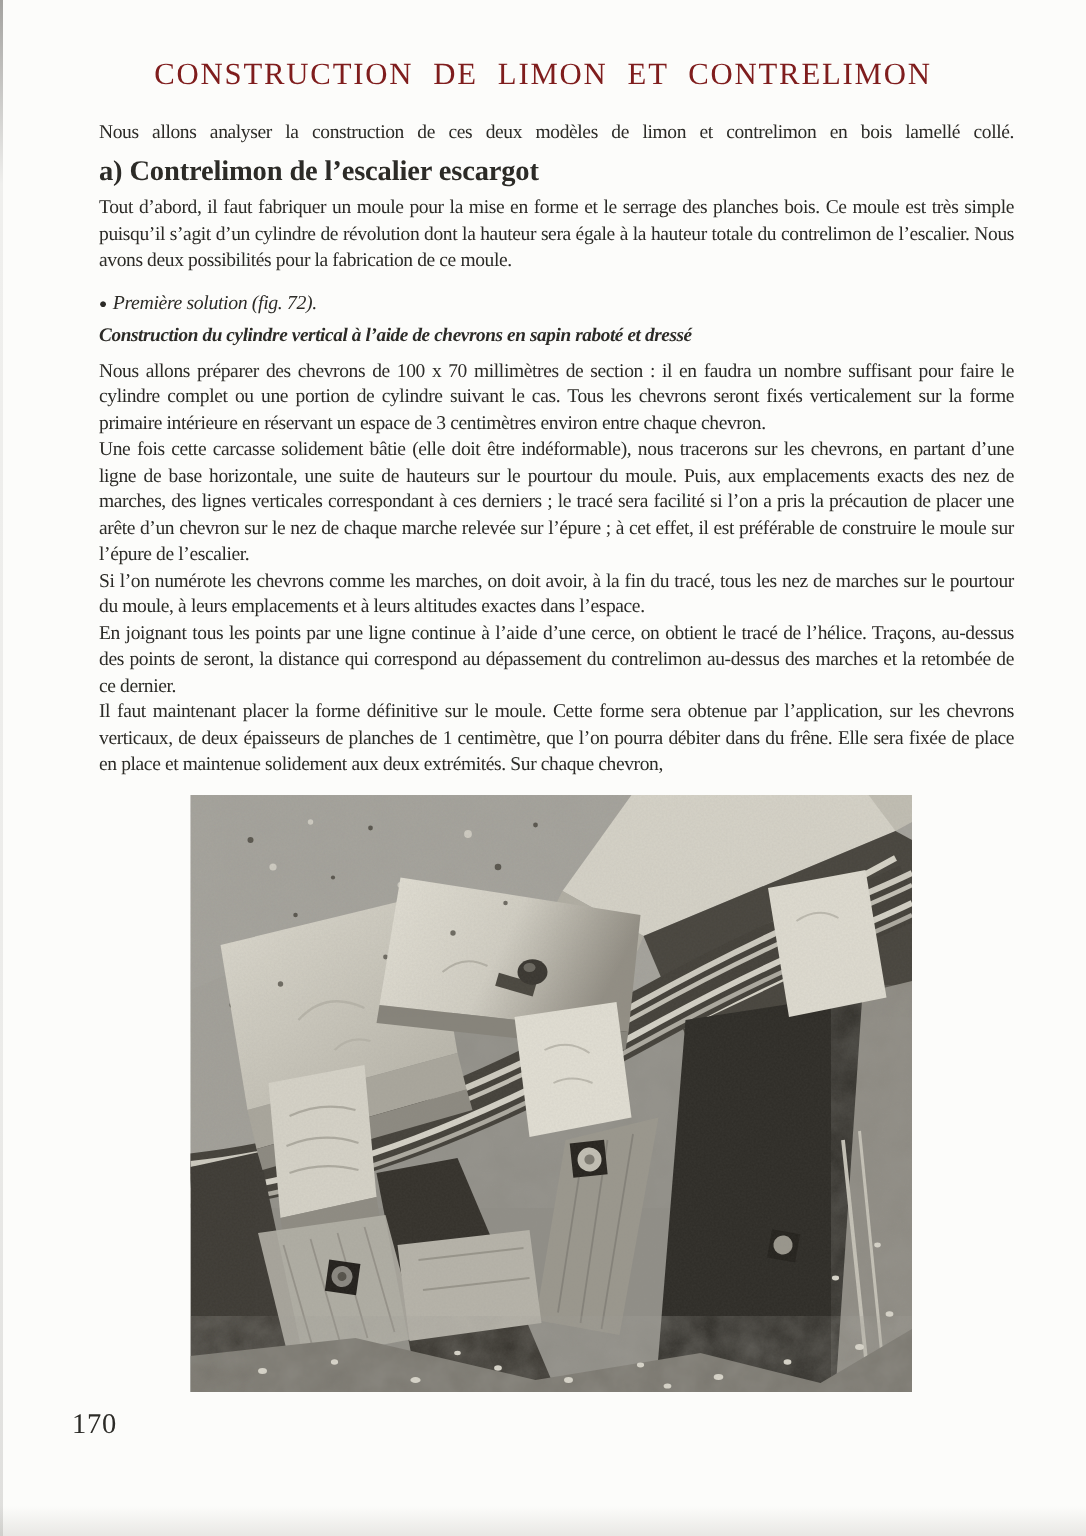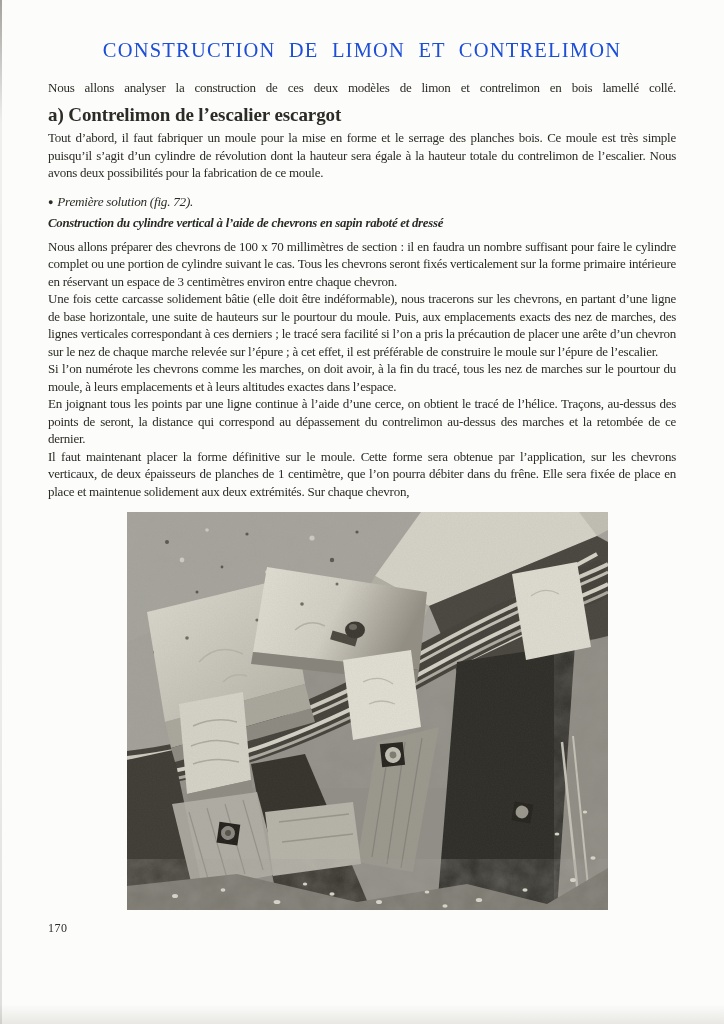--- a/index.html
+++ b/index.html
@@ -28,27 +28,28 @@
     pointer-events: none;
   }
   h1.title {
     margin: 0 0 16px 0;
     text-align: center;
     font-size: 20.5px;
     font-weight: normal;
     letter-spacing: 1.2px;
     word-spacing: 7px;
     line-height: 25px;
-    color: #1d4ed8;
+    color: #7f1d1d;
   }
   .body-text {
     font-size: 13px;
     line-height: 17.5px;
     letter-spacing: -0.25px;
     text-align: justify;
+    margin-left: 18px;
   }
   p { margin: 0; }
   .intro { text-align-last: justify; }
   .heading-a {
     margin-top: 9px;
     font-weight: bold;
     font-size: 19px;
     letter-spacing: -0.1px;
   }
   .p1 { margin-top: 6px; }
@@ -70,21 +71,21 @@
     font-weight: bold;
   }
   .p2 { margin-top: 5px; }
   figure.photo {
     margin: 12px 0 0 79px;
     width: 481px; height: 398px;
     line-height: 0;
   }
   .page-number {
     margin-top: 11px;
-    font-size: 12px;
+    font-size: 19px;
     letter-spacing: 0.5px;
   }
 </style>
 </head>
 <body>
 
 <div class="page">
 
   <h1 class="title">
     <span>CONSTRUCTION DE LIMON ET CONTRELIMON</span><br>

